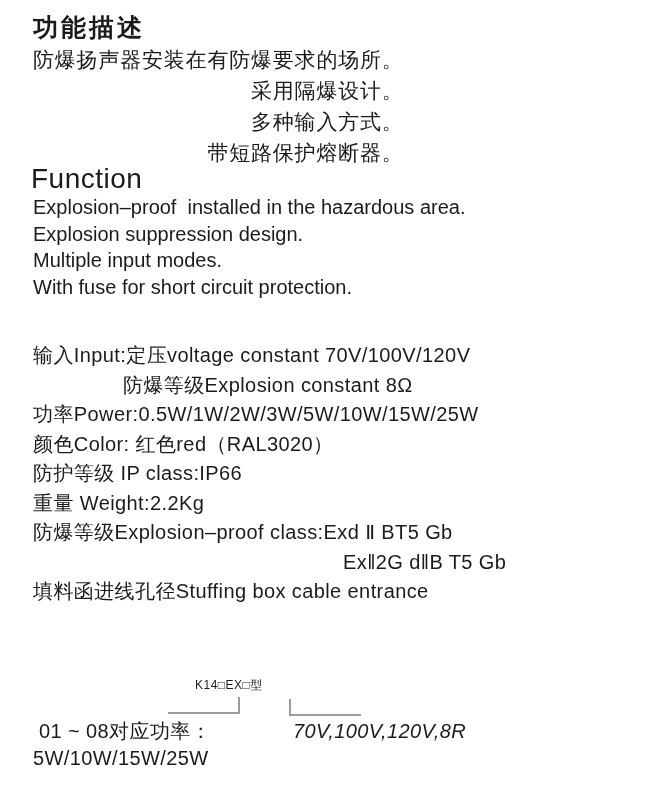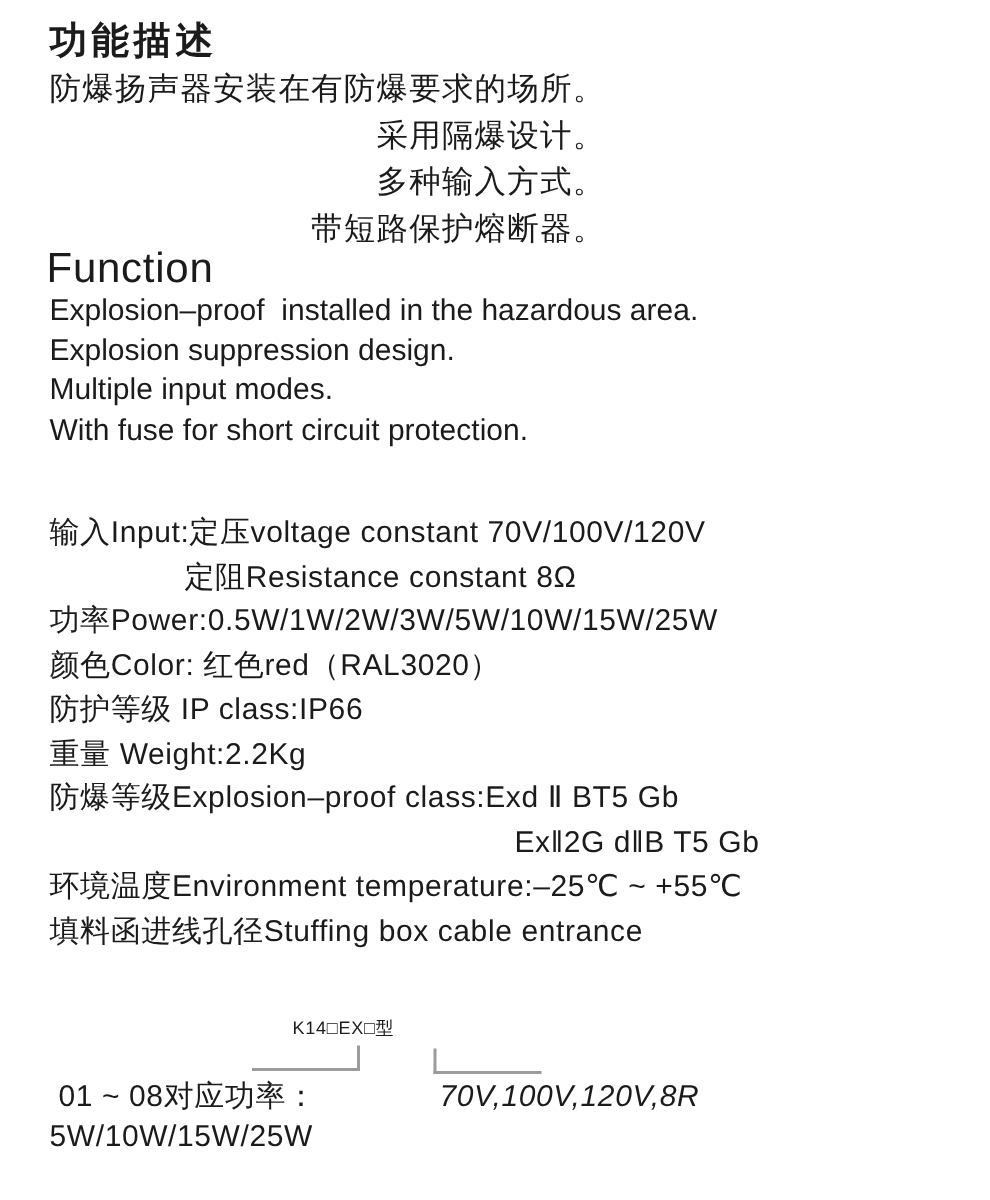--- a/index.html
+++ b/index.html
@@ -134,28 +134,27 @@
   <div class="abs h-en">Function</div>
   <div class="abs en-lines">
     <div class="ln">Explosion–proof  installed in the hazardous area.</div>
     <div class="ln">Explosion suppression design.</div>
     <div class="ln">Multiple input modes.</div>
     <div class="ln">With fuse for short circuit protection.</div>
   </div>
 
   <div class="abs tech-lines">
     <div class="ln">输入Input:定压voltage constant 70V/100V/120V</div>
-    <div class="ln ind-resist">定阻Resistance constant 8Ω</div>
+    <div class="ln ind-resist">防爆等级Explosion constant 8Ω</div>
     <div class="ln">功率Power:0.5W/1W/2W/3W/5W/10W/15W/25W</div>
     <div class="ln">颜色Color: 红色red（RAL3020）</div>
     <div class="ln">防护等级 IP class:IP66</div>
     <div class="ln">重量 Weight:2.2Kg</div>
     <div class="ln">防爆等级Explosion–proof class:Exd Ⅱ BT5 Gb</div>
     <div class="ln ind-ex">Ex‖2G d‖B T5 Gb</div>
-    <div class="ln">环境温度Environment temperature:–25℃ ~ +55℃</div>
     <div class="ln">填料函进线孔径Stuffing box cable entrance</div>
   </div>
 
   <div class="abs model-code">K14□EX□型</div>
   <div class="abs conn conn-left"></div>
   <div class="abs conn conn-right"></div>
 
   <div class="abs model-left">
     <div class="ln first">01 ~ 08对应功率：</div>
     <div class="ln">5W/10W/15W/25W</div>

